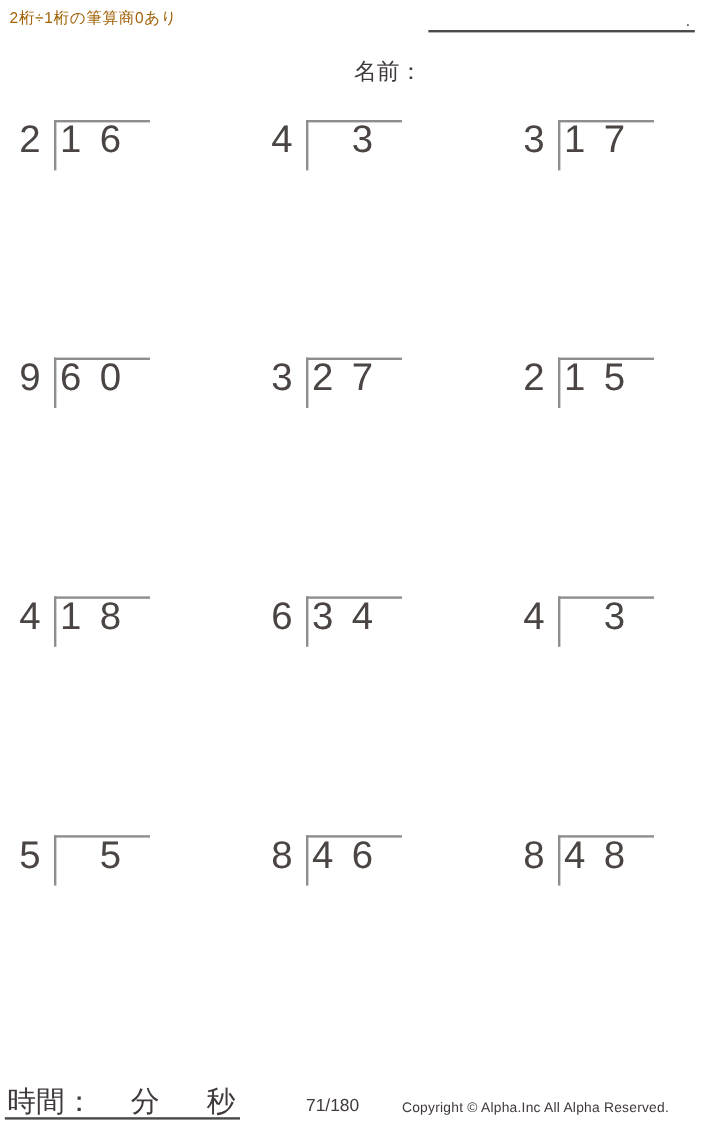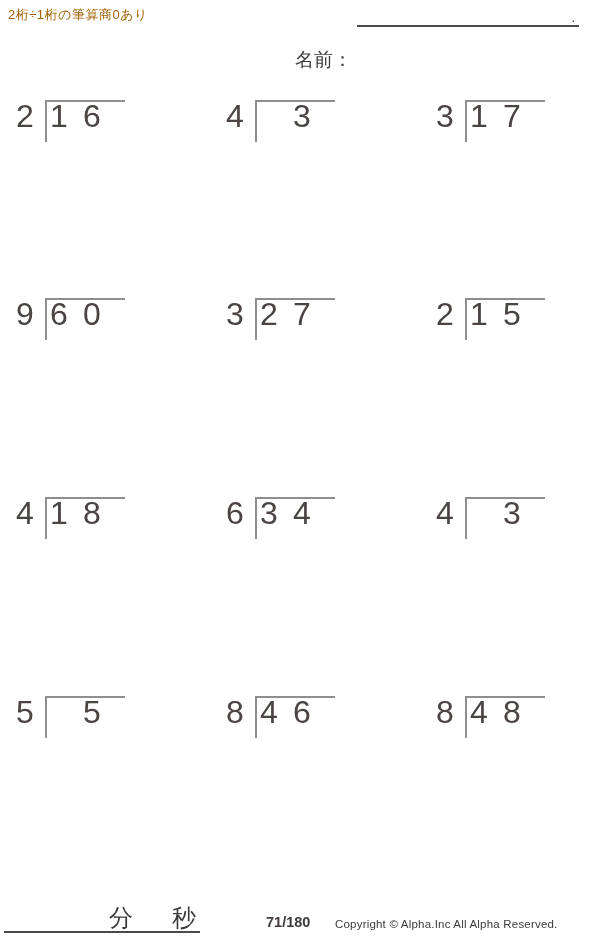--- a/index.html
+++ b/index.html
@@ -113,25 +113,24 @@
     border-bottom: 2px solid #4a4a4a;
     font-size: 24px;
     color: #3f3a39;
   }
   .time-label { position: absolute; left: 2px; top: 0; }
   .minutes-label { position: absolute; left: 105px; top: 0; }
   .seconds-label { position: absolute; left: 168px; top: 0; }
 
   .page-number {
     position: absolute;
-    left: 266px;
+    left: 255px;
     top: 914px;
     font-size: 14.5px;
     color: #3f3a39;
-    font-weight: bold;
   }
   .copyright {
     position: absolute;
     left: 335px;
     top: 918px;
     font-size: 11.5px;
     letter-spacing: 0.2px;
     color: #3f3a39;
   }
 </style>
@@ -212,17 +211,18 @@
   <span class="p-ones">6</span>
 </div>
 <div class="problem c2 r3">
   <span class="p-divisor">8</span>
   <span class="p-bracket"></span>
   <span class="p-tens">4</span>
   <span class="p-ones">8</span>
 </div>
 
 <div class="time-block">
+  <span class="time-label">時間：</span>
   <span class="minutes-label">分</span>
   <span class="seconds-label">秒</span>
 </div>
 <div class="page-number">71/180</div>
 <div class="copyright">Copyright © Alpha.Inc All Alpha Reserved.</div>
 
 </body></html>

